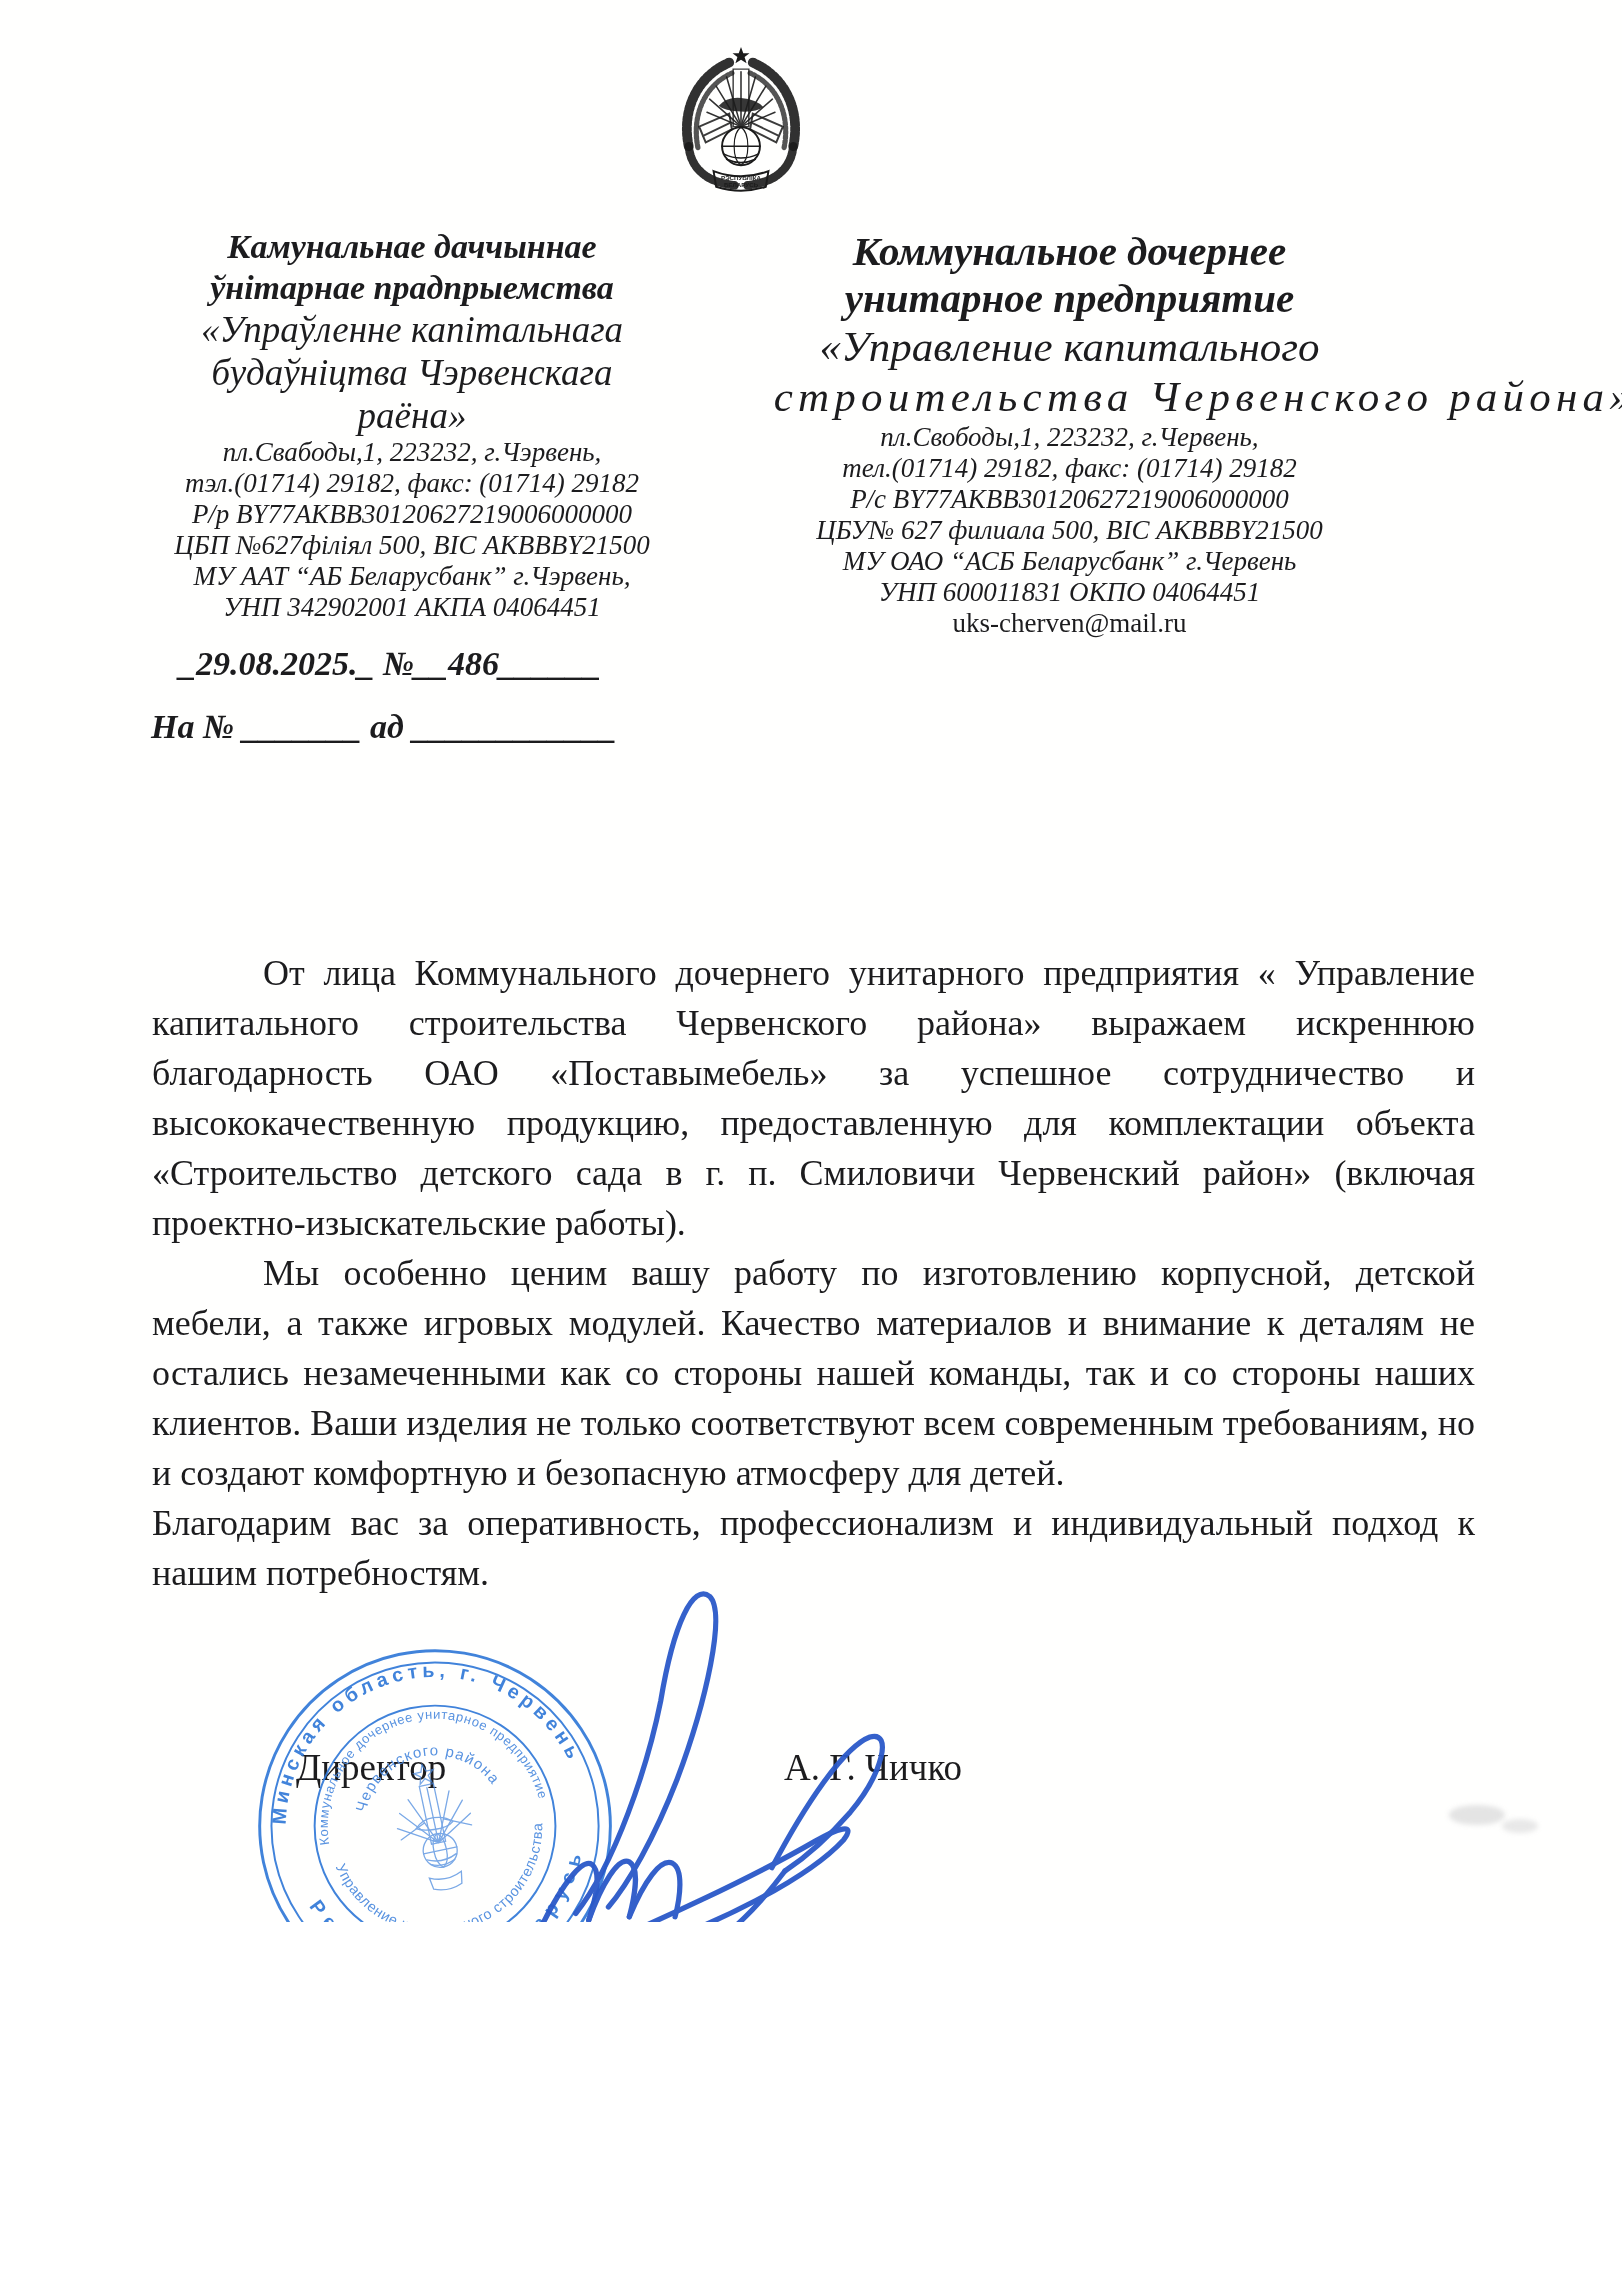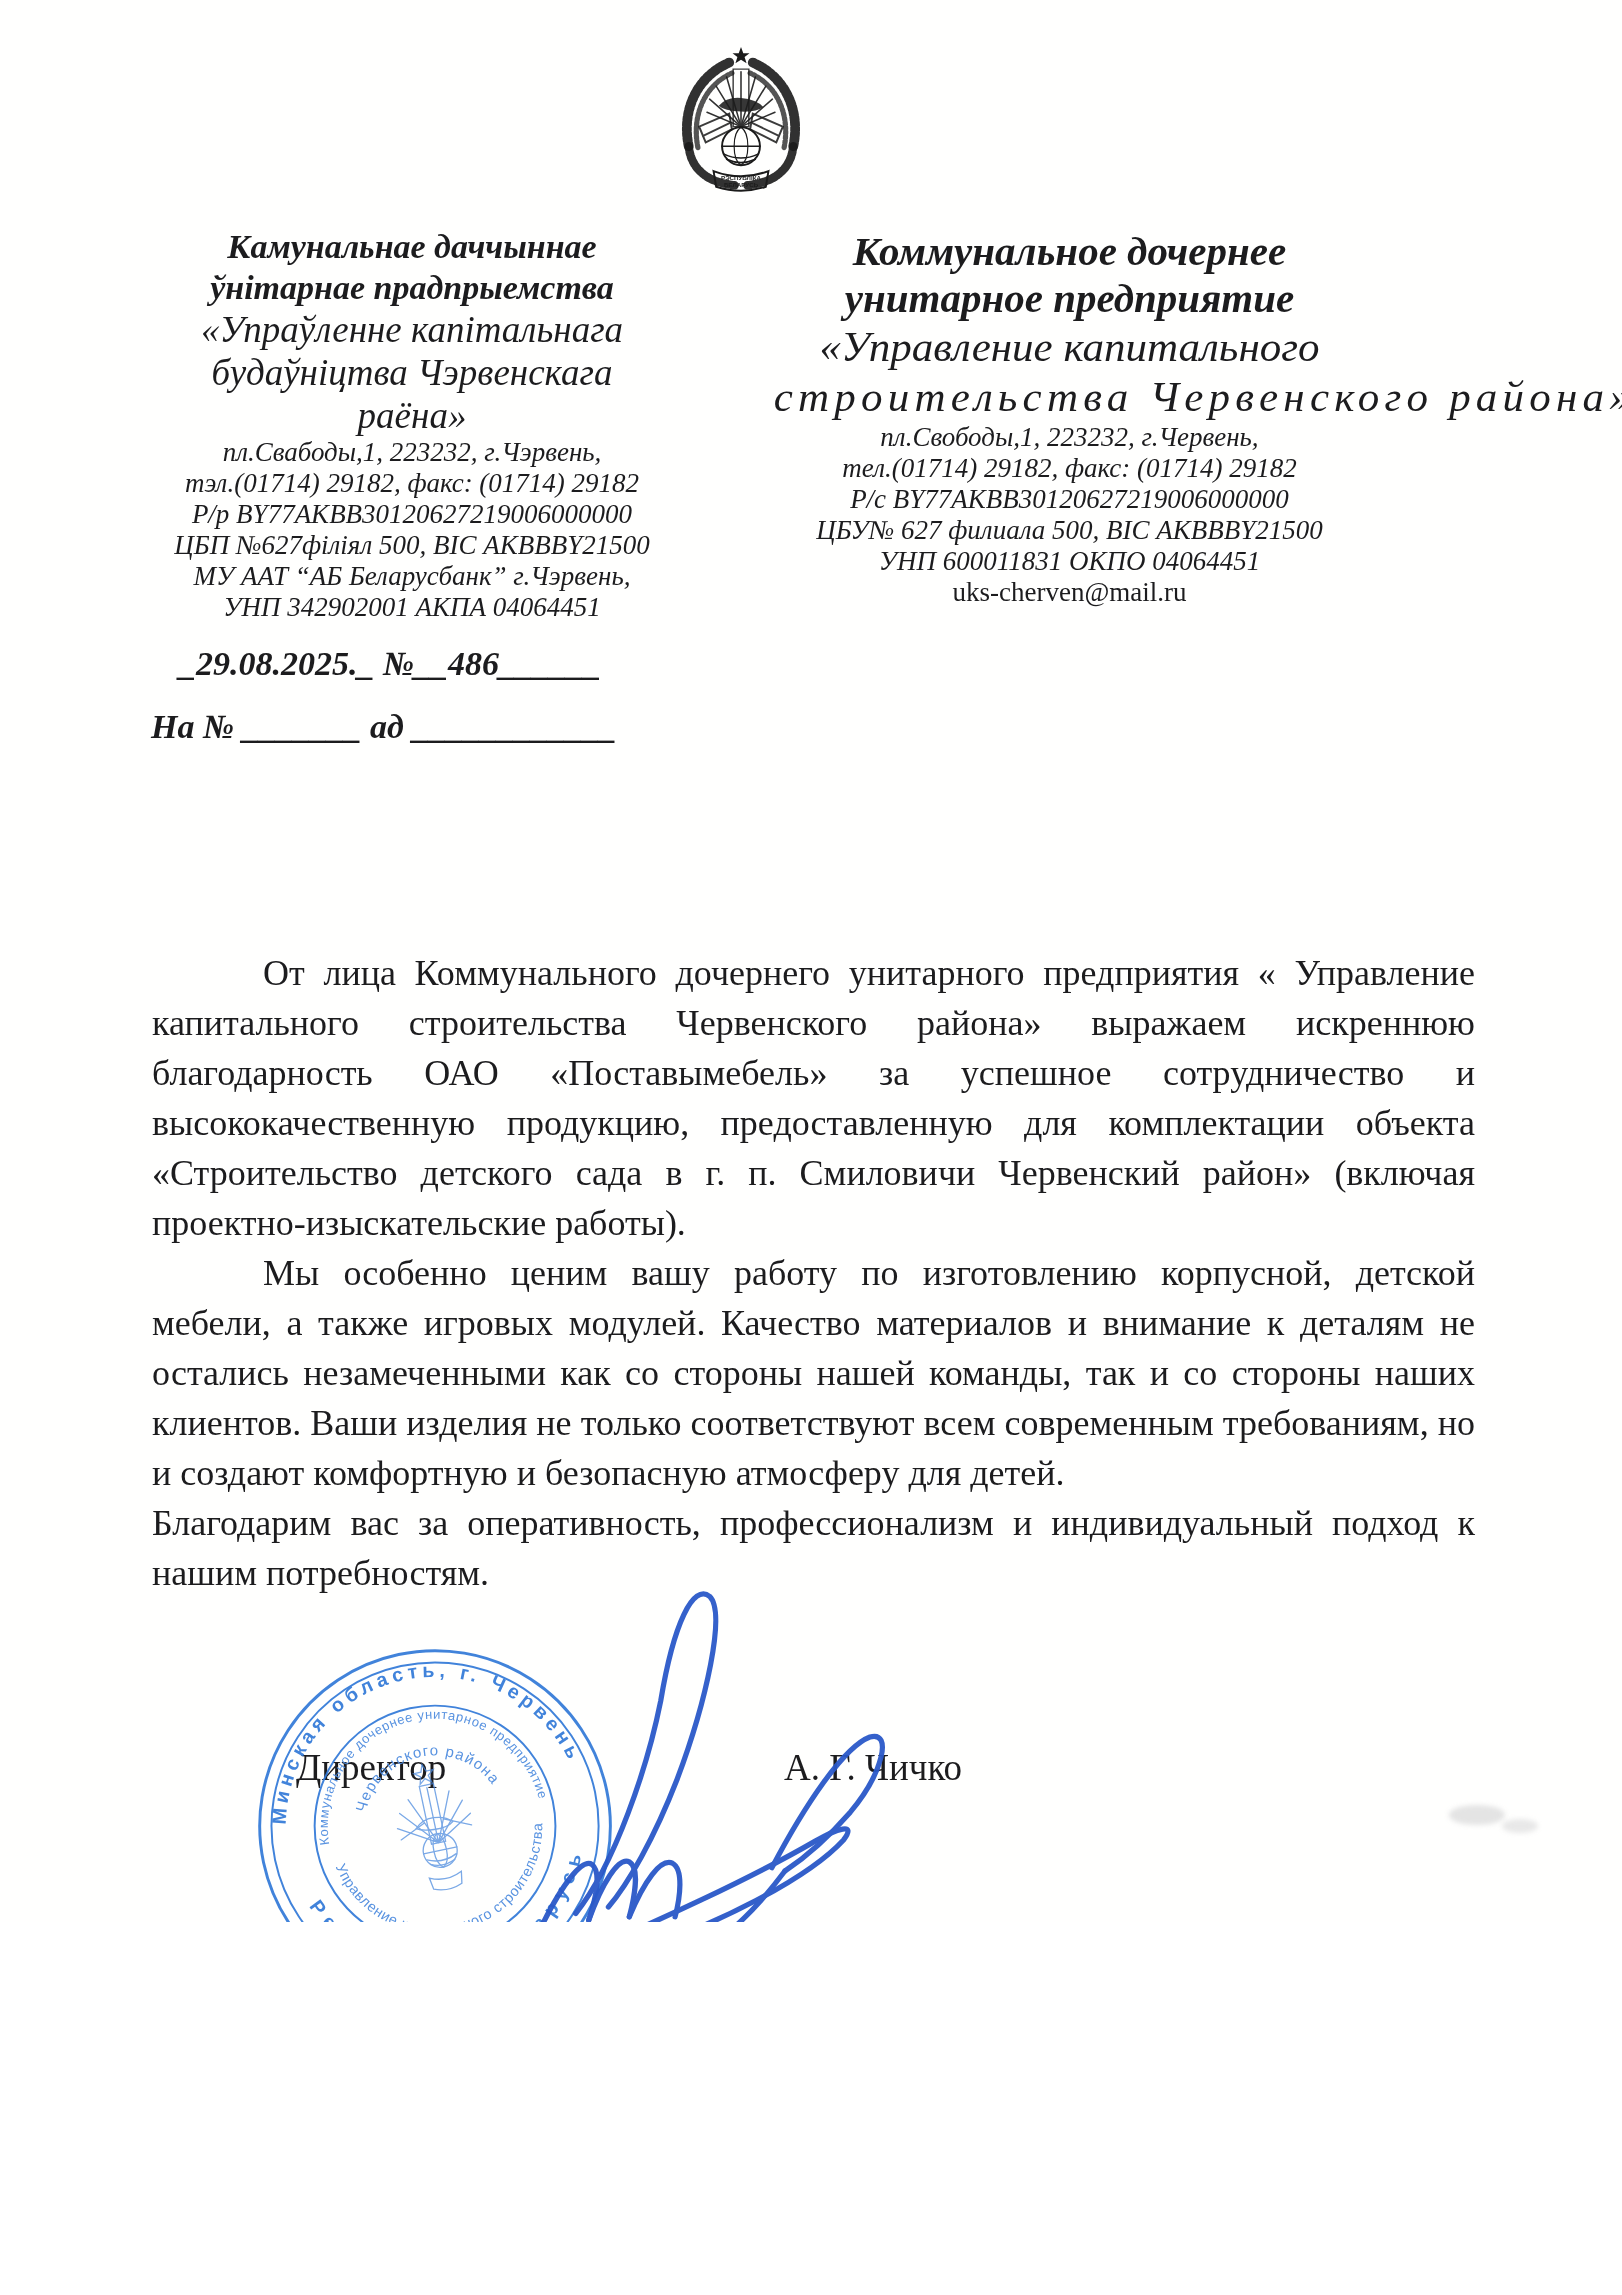--- a/index.html
+++ b/index.html
@@ -116,20 +116,21 @@
 
   <div class="lh-col" id="lh-right">
     <div class="org-bold">Коммунальное дочернее</div>
     <div class="org-bold">унитарное предприятие</div>
     <div class="org-it">«Управление капитального</div>
     <div class="org-clip">строительства Червенского района»</div>
     <div class="lh-detail">пл.Свободы,1, 223232, г.Червень,</div>
     <div class="lh-detail">тел.(01714) 29182, факс: (01714) 29182</div>
     <div class="lh-detail">Р/с  BY77AKBB30120627219006000000</div>
     <div class="lh-detail">ЦБУ№ 627 филиала 500,  ВІС AKBBBY21500</div>
+    <div class="lh-detail">МУ ОАО “АСБ Беларусбанк” г.Червень</div>
     <div class="lh-detail">УНП 600011831 ОКПО 04064451</div>
     <div class="lh-email">uks-cherven@mail.ru</div>
   </div>
 
   <div class="ref-line" id="ref-date">_29.08.2025._ №__486______</div>
   <div class="ref-line" id="ref-reply">На № _______ ад ____________</div>
 
 
   <div id="body-block">
     <p class="indent" id="body-p1">От лица Коммунального дочернего унитарного предприятия « Управление капитального строительства Червенского района» выражаем искреннюю благодарность ОАО «Поставымебель» за успешное сотрудничество и высококачественную продукцию, предоставленную для комплектации объекта «Строительство детского сада в г. п. Смиловичи Червенский район» (включая проектно-изыскательские работы).</p>

